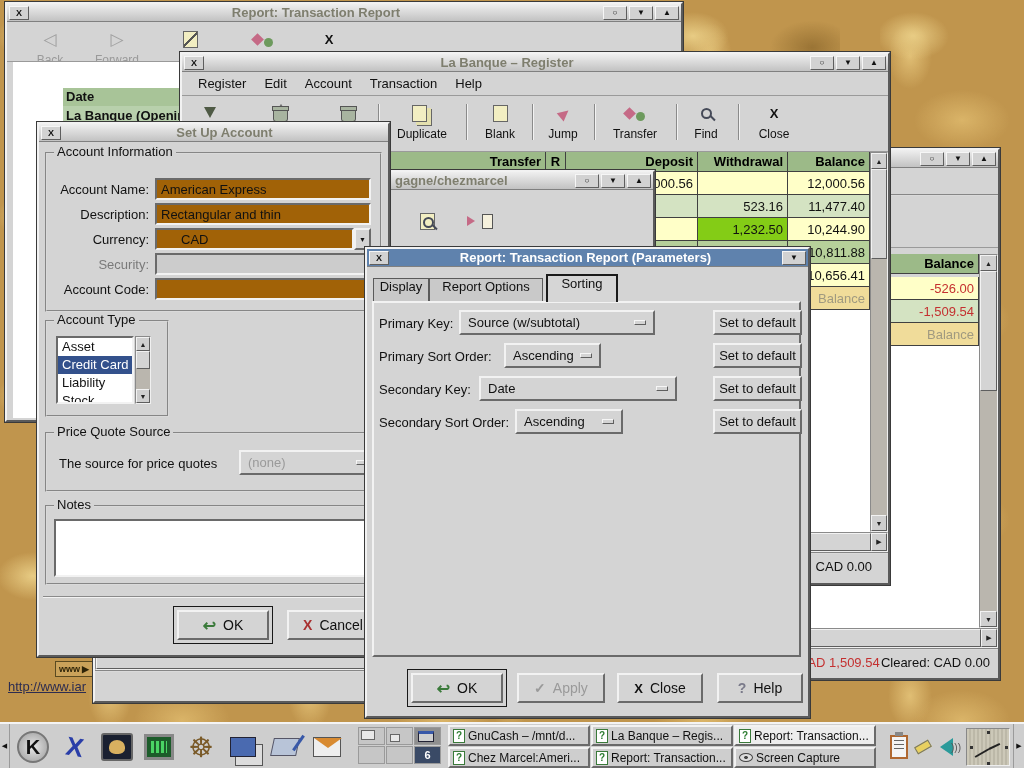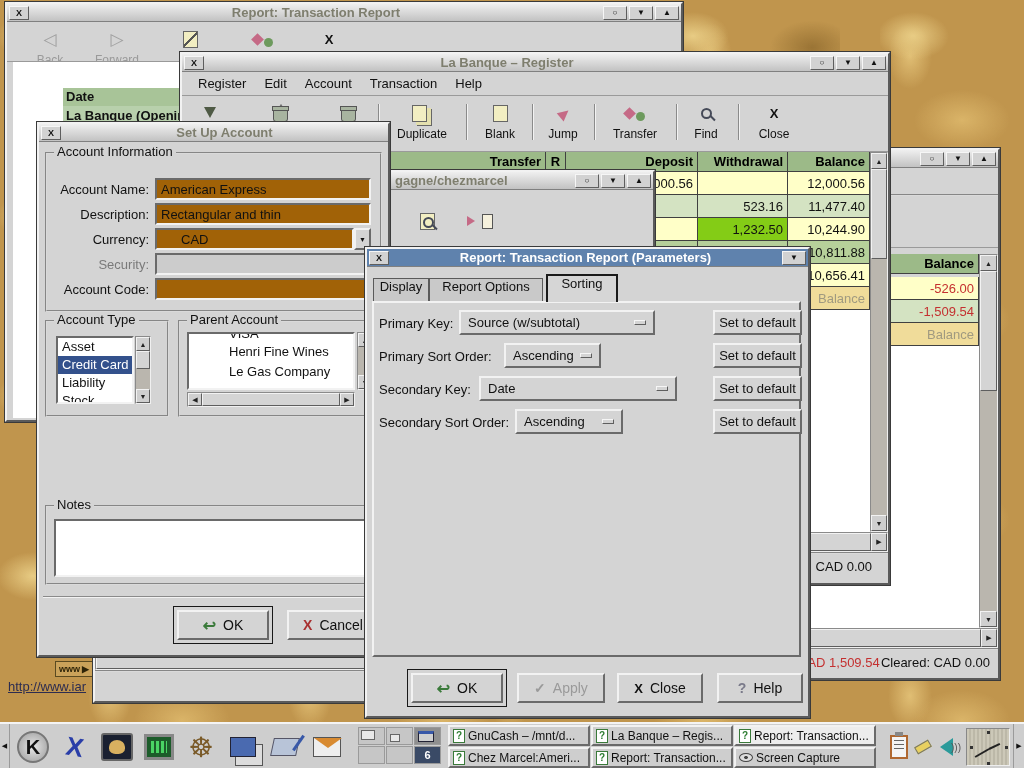--- a/index.html
+++ b/index.html
@@ -369,38 +369,29 @@
         <div class="litem">Liability</div>
         <div class="litem">Stock</div>
       </div>
       <div class="vsb" style="left:88px;top:14px;width:16px;height:68px">
         <div class="sbtn" style="height:14px">▲</div>
         <div class="thumb" style="width:100%;height:18px"></div>
         <div class="sbtn" style="margin-top:auto;height:14px">▼</div>
       </div>
     </div>
 
-    <div class="group" style="left:139px;top:196px;width:204px;height:97px">
-      <span class="glabel">Parent Account</span>
-      <div class="listbox" style="left:7px;top:10px;width:168px;height:58px">
-        <div class="litem" style="margin-top:-9px;padding-left:40px">VISA</div>
-        <div class="litem" style="padding-left:40px;height:20px">Henri Fine Wines</div>
-        <div class="litem" style="padding-left:40px;height:20px">Le Gas Company</div>
-      </div>
-      <div class="vsb" style="left:177px;top:10px;width:16px;height:58px">
-        <div class="sbtn" style="height:14px">▲</div>
-        <div class="sbtn" style="margin-top:auto;height:14px">▼</div>
-      </div>
-      <div class="hsb" style="left:7px;top:70px;width:168px;height:15px">
-        <div class="sbtn" style="width:14px">◀</div>
-        <div class="thumb" style="flex:1;height:100%"></div>
-        <div class="sbtn" style="width:14px">▶</div>
-      </div>
-    </div>
-
+
+    <div class="group" style="left:6px;top:308px;width:337px;height:60px">
+      <span class="glabel">Price Quote Source</span>
+      <span class="flabel" style="left:12px;top:22px;text-align:left">The source for price quotes</span>
+      <div class="combo" style="left:192px;top:16px;width:138px;color:#9a9a9a">
+        <span>(none)</span>
+          <span class="ind"></span>
+      </div>
+    </div>
 
     <div class="group" style="left:6px;top:381px;width:337px;height:80px">
       <span class="glabel">Notes</span>
       <textarea class="inset" style="position: absolute; left: 7px; top: 12px; width: 314px; height: 58px; resize: none; font: 13px &quot;Liberation Sans&quot;, sans-serif;"></textarea>
     </div>
 
     <div class="abs" style="left:4px;top:472px;width:341px;height:2px;border-top:1px solid #8a8a8a;border-bottom:1px solid #f2f2f2"></div>
     <div class="okwrap" style="left:134px;top:482px;width:100px;height:38px">
       <div class="pbtn">
           <span style="color:#3a7a3a;font-size:16px;font-weight:bold">↩</span>

